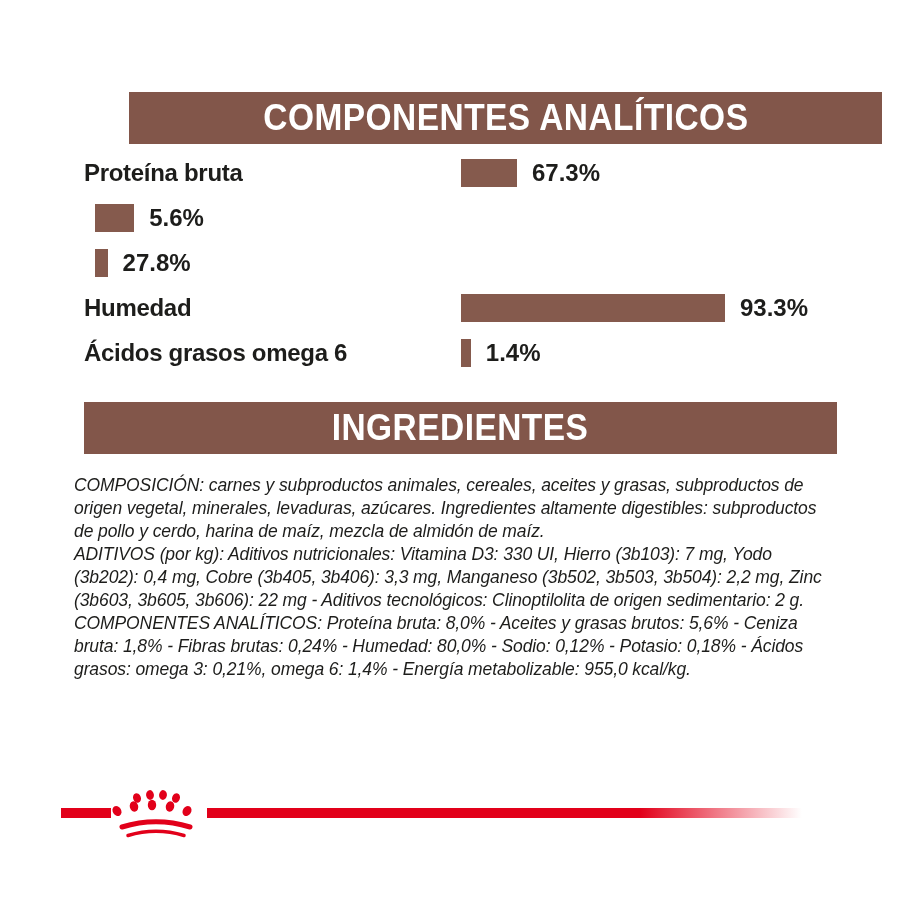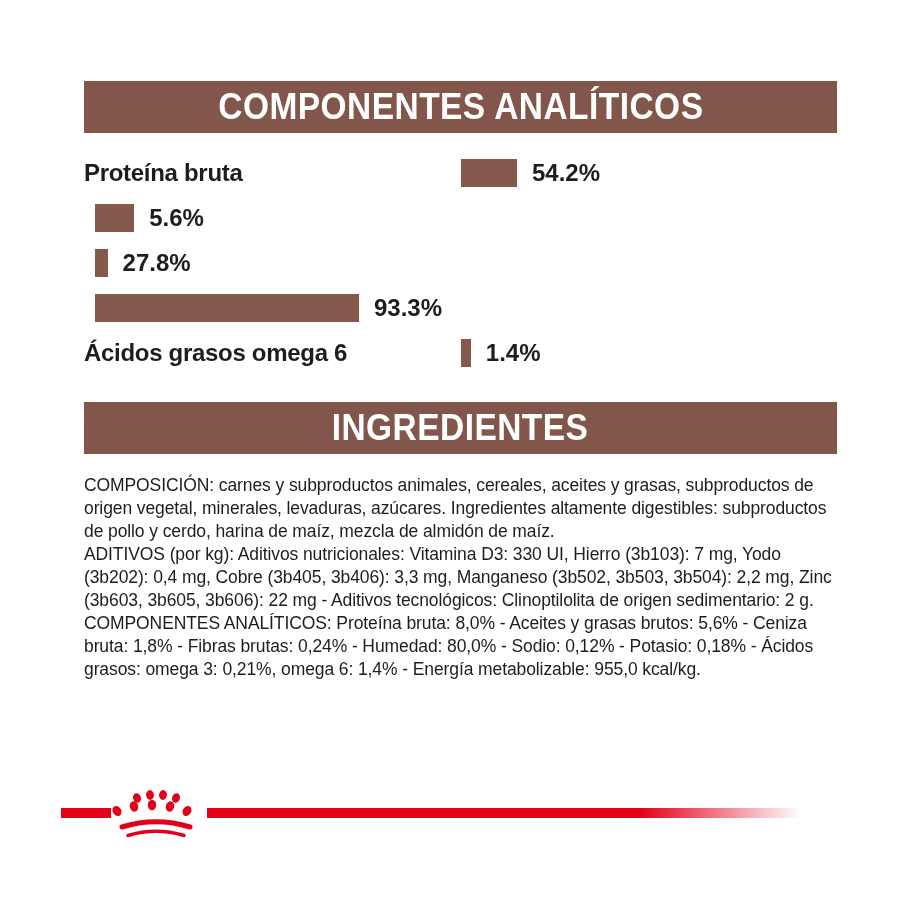--- a/index.html
+++ b/index.html
@@ -23,44 +23,45 @@
     line-height: 52px;
     text-align: center;
     white-space: nowrap;
   }
   .section-header .hdr-txt {
     display: inline-block;
     transform: scaleX(0.93);
     transform-origin: center;
     letter-spacing: 0.5px;
   }
-  #header-analytics { top: 81px; }
+  #header-analytics { top: 92px; margin-left: 45px; }
   #header-ingredients { top: 402px; }
 
   #chart { position: absolute; left: 84px; top: 159px; }
   .bar-row { display: flex; align-items: center; height: 28px; margin-bottom: 17px; }
   .bar-label {
     width: 366px;
     text-align: left;
     font-size: 24px;
     font-weight: bold;
     letter-spacing: -0.3px;
     white-space: nowrap;
   }
   .bar { height: 28px; margin-left: 11px; background: var(--bar-brown, #855a4d); }
   .bar-value { margin-left: 15px; font-size: 24px; font-weight: bold; white-space: nowrap; }
 
   #ingredients-text {
     position: absolute;
-    left: 84px;
+    left: 74px;
     top: 474px;
     width: 758px;
     font-size: 17.5px;
     line-height: 23px;
     letter-spacing: -0.1px;
+    font-style: italic;
   }
   #ingredients-text p { margin: 0; }
 
   .line-left {
     position: absolute;
     left: 61px; top: 808px;
     width: 50px; height: 10px;
     background: var(--red, #e2001a);
   }
   .line-right {
@@ -83,31 +84,32 @@
 <body>
 
 <div class="section-header" id="header-analytics">
   <span class="hdr-txt">COMPONENTES ANALÍTICOS</span>
 </div>
 
 <div id="chart">
     <div class="bar-row">
       <div class="bar-label">Proteína bruta</div>
       <div class="bar" style="width: 56px;"></div>
-      <div class="bar-value">54.2%</div>
+      <div class="bar-value">67.3%</div>
     </div>
     <div class="bar-row">
       <div class="bar" style="width: 39.2px;"></div>
       <div class="bar-value">5.6%</div>
     </div>
     <div class="bar-row">
       <div class="bar" style="width: 12.6px;"></div>
       <div class="bar-value">27.8%</div>
     </div>
     <div class="bar-row">
+      <div class="bar-label">Humedad</div>
       <div class="bar" style="width: 264px;"></div>
       <div class="bar-value">93.3%</div>
     </div>
     <div class="bar-row">
       <div class="bar-label">Ácidos grasos omega 6</div>
       <div class="bar" style="width: 9.8px;"></div>
       <div class="bar-value">1.4%</div>
     </div>
   </div>
 

